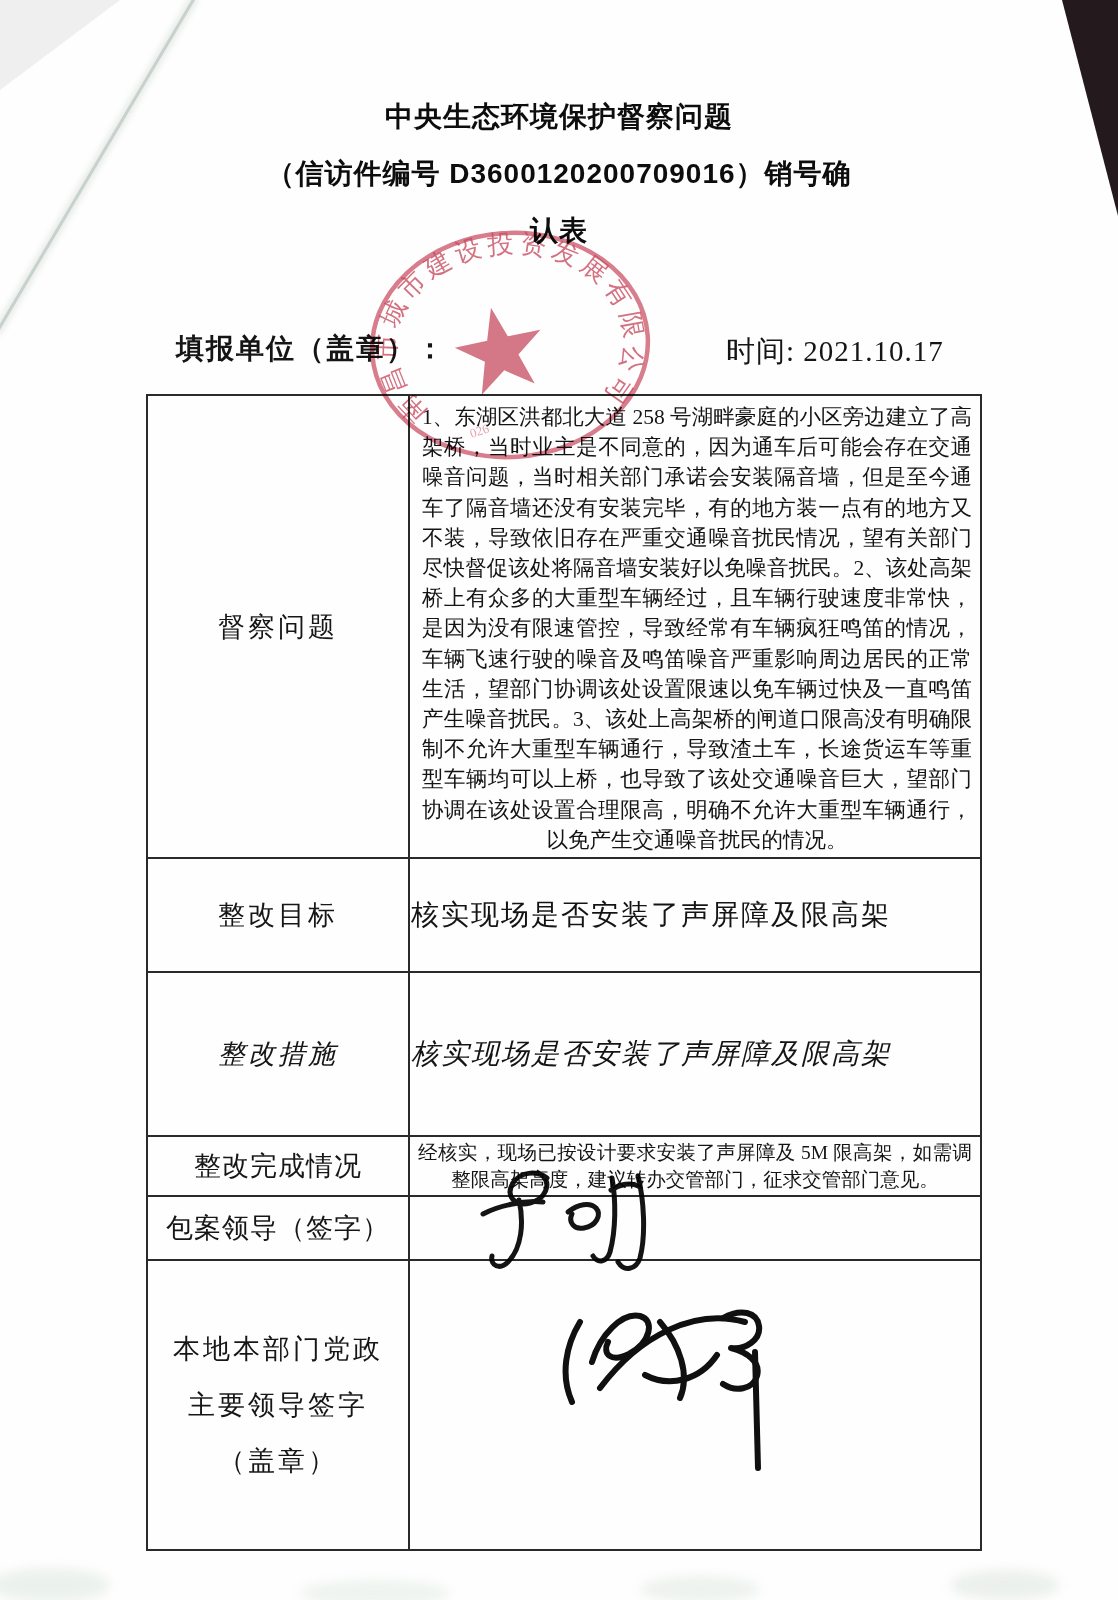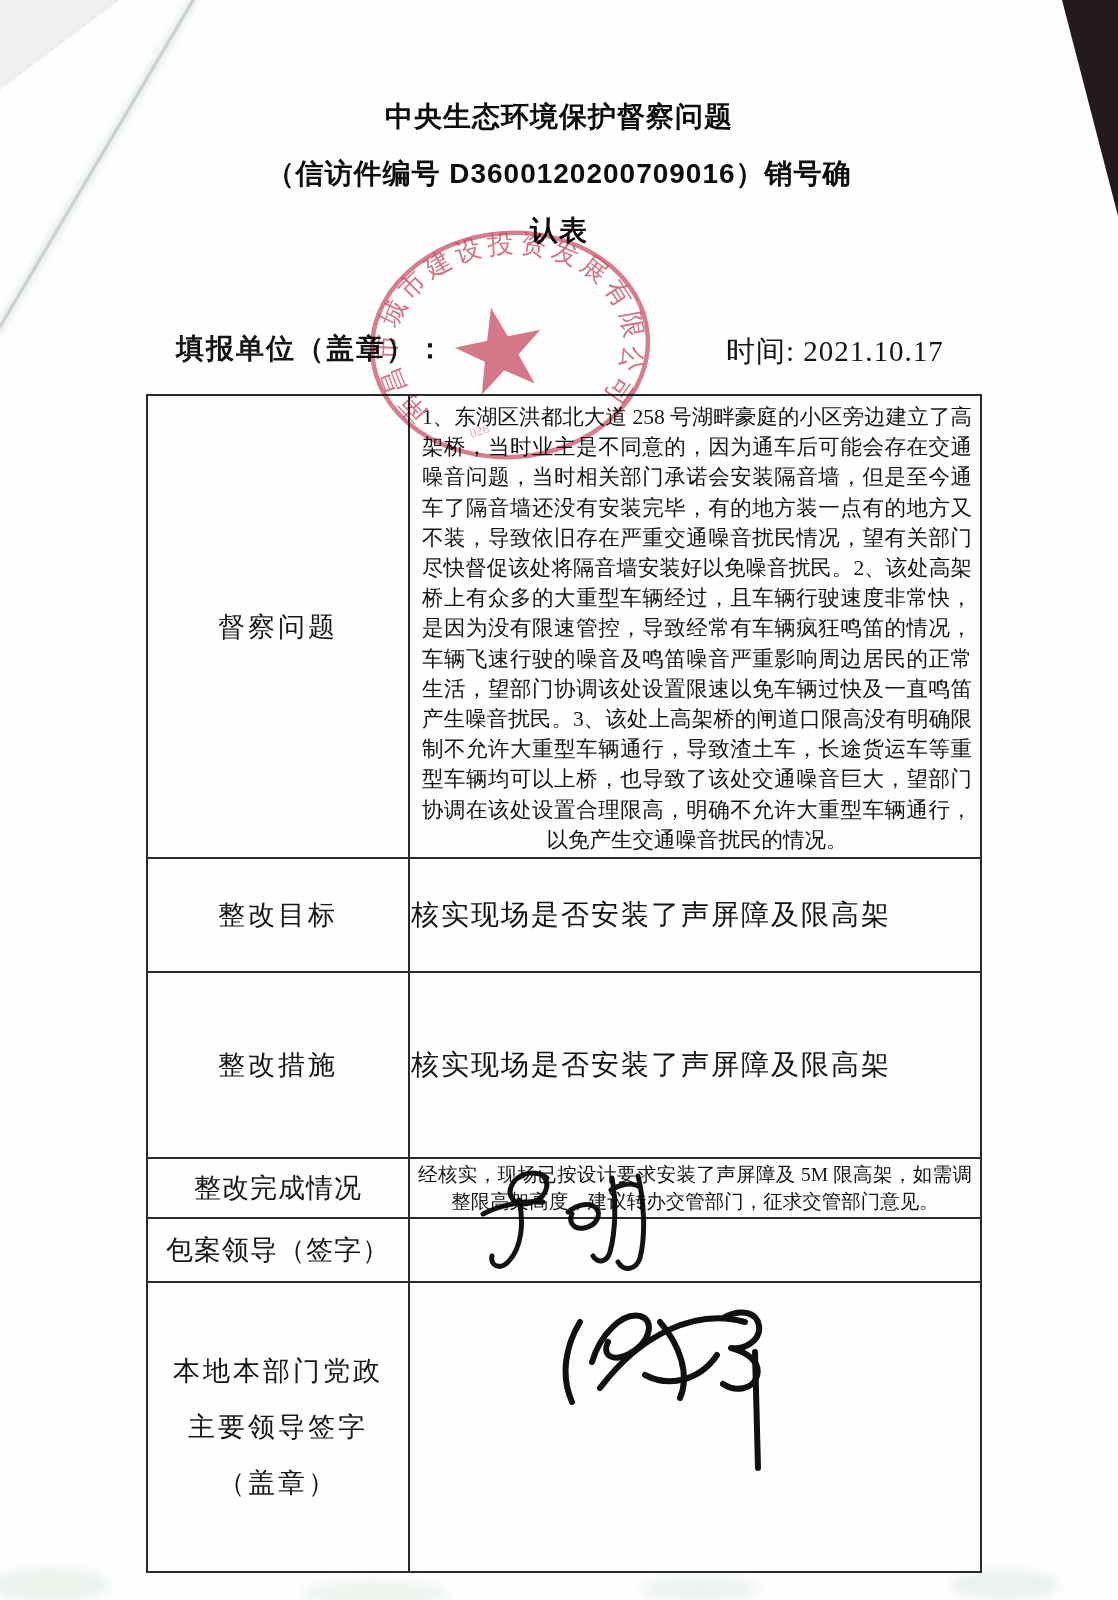--- a/index.html
+++ b/index.html
@@ -98,21 +98,21 @@
   <table class="form">
     <tbody>
         <tr style="height:422px;">
       <td class="lbl">督察问题</td>
       <td class="content-problem">1、东湖区洪都北大道 258 号湖畔豪庭的小区旁边建立了高架桥，当时业主是不同意的，因为通车后可能会存在交通噪音问题，当时相关部门承诺会安装隔音墙，但是至今通车了隔音墙还没有安装完毕，有的地方装一点有的地方又不装，导致依旧存在严重交通噪音扰民情况，望有关部门尽快督促该处将隔音墙安装好以免噪音扰民。2、该处高架桥上有众多的大重型车辆经过，且车辆行驶速度非常快，是因为没有限速管控，导致经常有车辆疯狂鸣笛的情况，车辆飞速行驶的噪音及鸣笛噪音严重影响周边居民的正常生活，望部门协调该处设置限速以免车辆过快及一直鸣笛产生噪音扰民。3、该处上高架桥的闸道口限高没有明确限制不允许大重型车辆通行，导致渣土车，长途货运车等重型车辆均可以上桥，也导致了该处交通噪音巨大，望部门协调在该处设置合理限高，明确不允许大重型车辆通行，以免产生交通噪音扰民的情况。</td>
     </tr>
     <tr style="height:114px;">
       <td class="lbl">整改目标</td>
       <td class="content-center">核实现场是否安装了声屏障及限高架</td>
     </tr>
-    <tr style="height:186px;">
+    <tr style="height:164px;font-style:italic;">
       <td class="lbl">整改措施</td>
       <td class="content-center">核实现场是否安装了声屏障及限高架</td>
     </tr>
     <tr style="height:60px;padding-left:28px;">
       <td class="lbl" style="letter-spacing:1px;">整改完成情况</td>
       <td class="content-small">经核实，现场已按设计要求安装了声屏障及 5M 限高架，如需调整限高架高度，建议转办交管部门，征求交管部门意见。</td>
     </tr>
     <tr style="height:64px;">
       <td class="lbl" style="letter-spacing:1px;">包案领导（签字）</td>
       <td></td>

